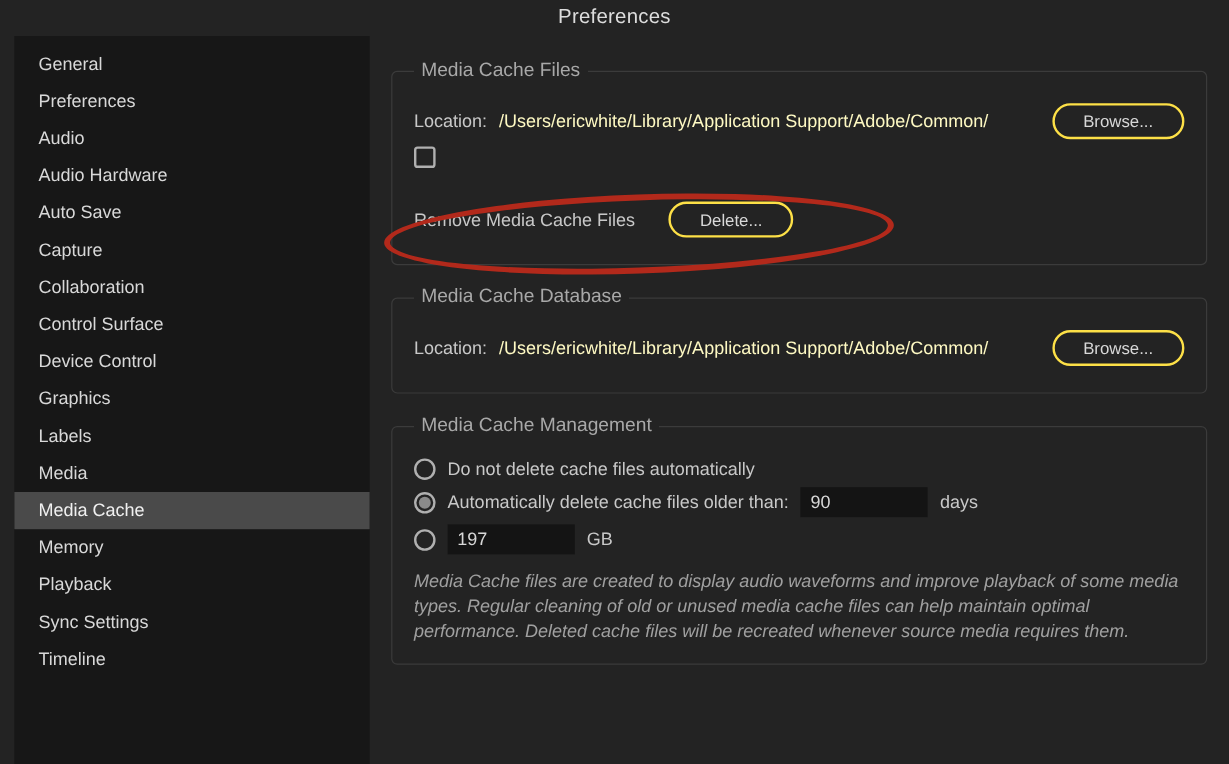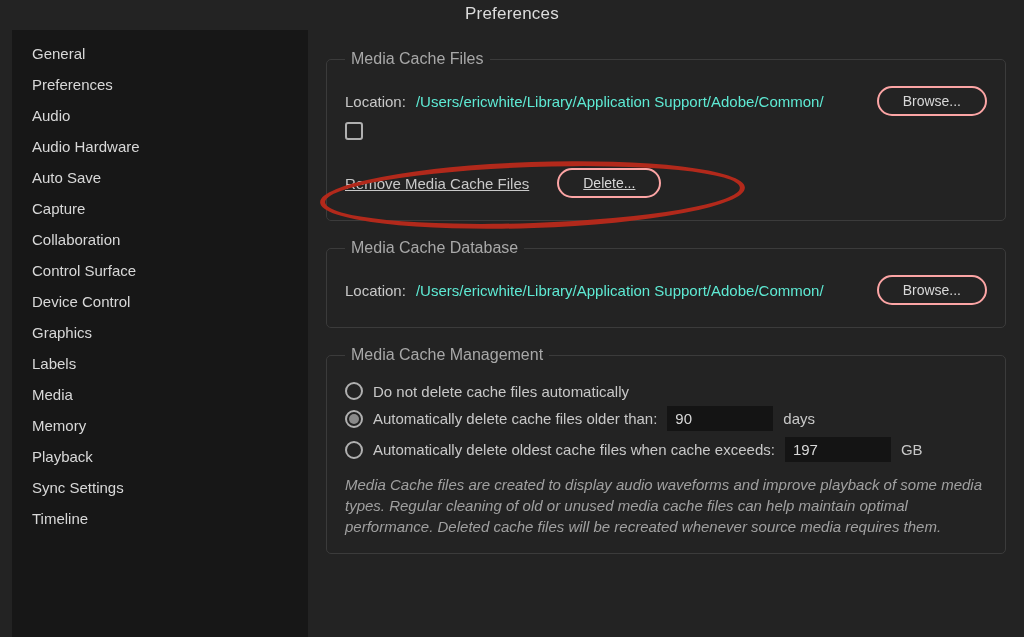--- a/index.html
+++ b/index.html
@@ -66,27 +66,27 @@
   .row{
     display:flex;
     align-items:center;
     gap:10px;
     margin:6px 0;
   }
   .label{
     color:#c8c8c8;
   }
   .path{
-    color:#5eead4;
+    color:#fef9c3;
     white-space:nowrap;
   }
   .btn{
     background:transparent;
     color:#d8d8d8;
-    border:2px solid #fca5a5;
+    border:2px solid #fde047;
     border-radius:16px;
     padding:4px 24px;
     font-size:14px;
     line-height:18px;
     cursor:pointer;
     min-width:100px;
     text-align:center;
   }
   .right{
     margin-left:auto;
@@ -153,20 +153,21 @@
     <div class="sidebar-item">Audio</div>
     <div class="sidebar-item">Audio Hardware</div>
     <div class="sidebar-item">Auto Save</div>
     <div class="sidebar-item">Capture</div>
     <div class="sidebar-item">Collaboration</div>
     <div class="sidebar-item">Control Surface</div>
     <div class="sidebar-item">Device Control</div>
     <div class="sidebar-item">Graphics</div>
     <div class="sidebar-item">Labels</div>
     <div class="sidebar-item">Media</div>
+    <div class="sidebar-item selected">Media Cache</div>
     <div class="sidebar-item">Memory</div>
     <div class="sidebar-item">Playback</div>
     <div class="sidebar-item">Sync Settings</div>
     <div class="sidebar-item">Timeline</div>
   </div>
 
   <div class="main">
 
     <fieldset class="group">
       <legend>Media Cache Files</legend>
@@ -174,21 +175,21 @@
       <div class="row">
         <span class="label">Location:</span>
         <span class="path">/Users/ericwhite/Library/Application Support/Adobe/Common/</span>
         <button class="btn right">Browse...</button>
       </div>
 
       <div class="row">
         <span class="chk"></span>
       </div>
 
-      <div class="row" style="margin-top:28px;text-decoration:underline;">
+      <div class="row" style="margin-top:28px;">
         <span class="label">Remove Media Cache Files</span>
         <button class="btn" style="margin-left:18px;">Delete...</button>
       </div>
     </fieldset>
 
     <fieldset class="group">
       <legend>Media Cache Database</legend>
       <div class="row">
         <span class="label">Location:</span>
         <span class="path">/Users/ericwhite/Library/Application Support/Adobe/Common/</span>
@@ -206,21 +207,20 @@
 
       <div class="row">
         <span class="radio filled"></span>
         <span class="label">Automatically delete cache files older than:</span>
         <input class="num-input" value="90" style="">
         <span class="label">days</span>
       </div>
 
       <div class="row">
         <span class="radio"></span>
-        <span class="label">Automatically delete oldest cache files when cache exceeds:</span>
         <input class="num-input" value="197" style="">
         <span class="label">GB</span>
       </div>
 
       <div class="info">Media Cache files are created to display audio waveforms and improve playback of some media types.  Regular cleaning of old or unused media cache files can help maintain optimal performance. Deleted cache files will be recreated whenever source media requires them.</div>
     </fieldset>
 
     <div class="annot" style="left:12px;top:132px;width:415px;height:56px;"></div>
 
   </div>

